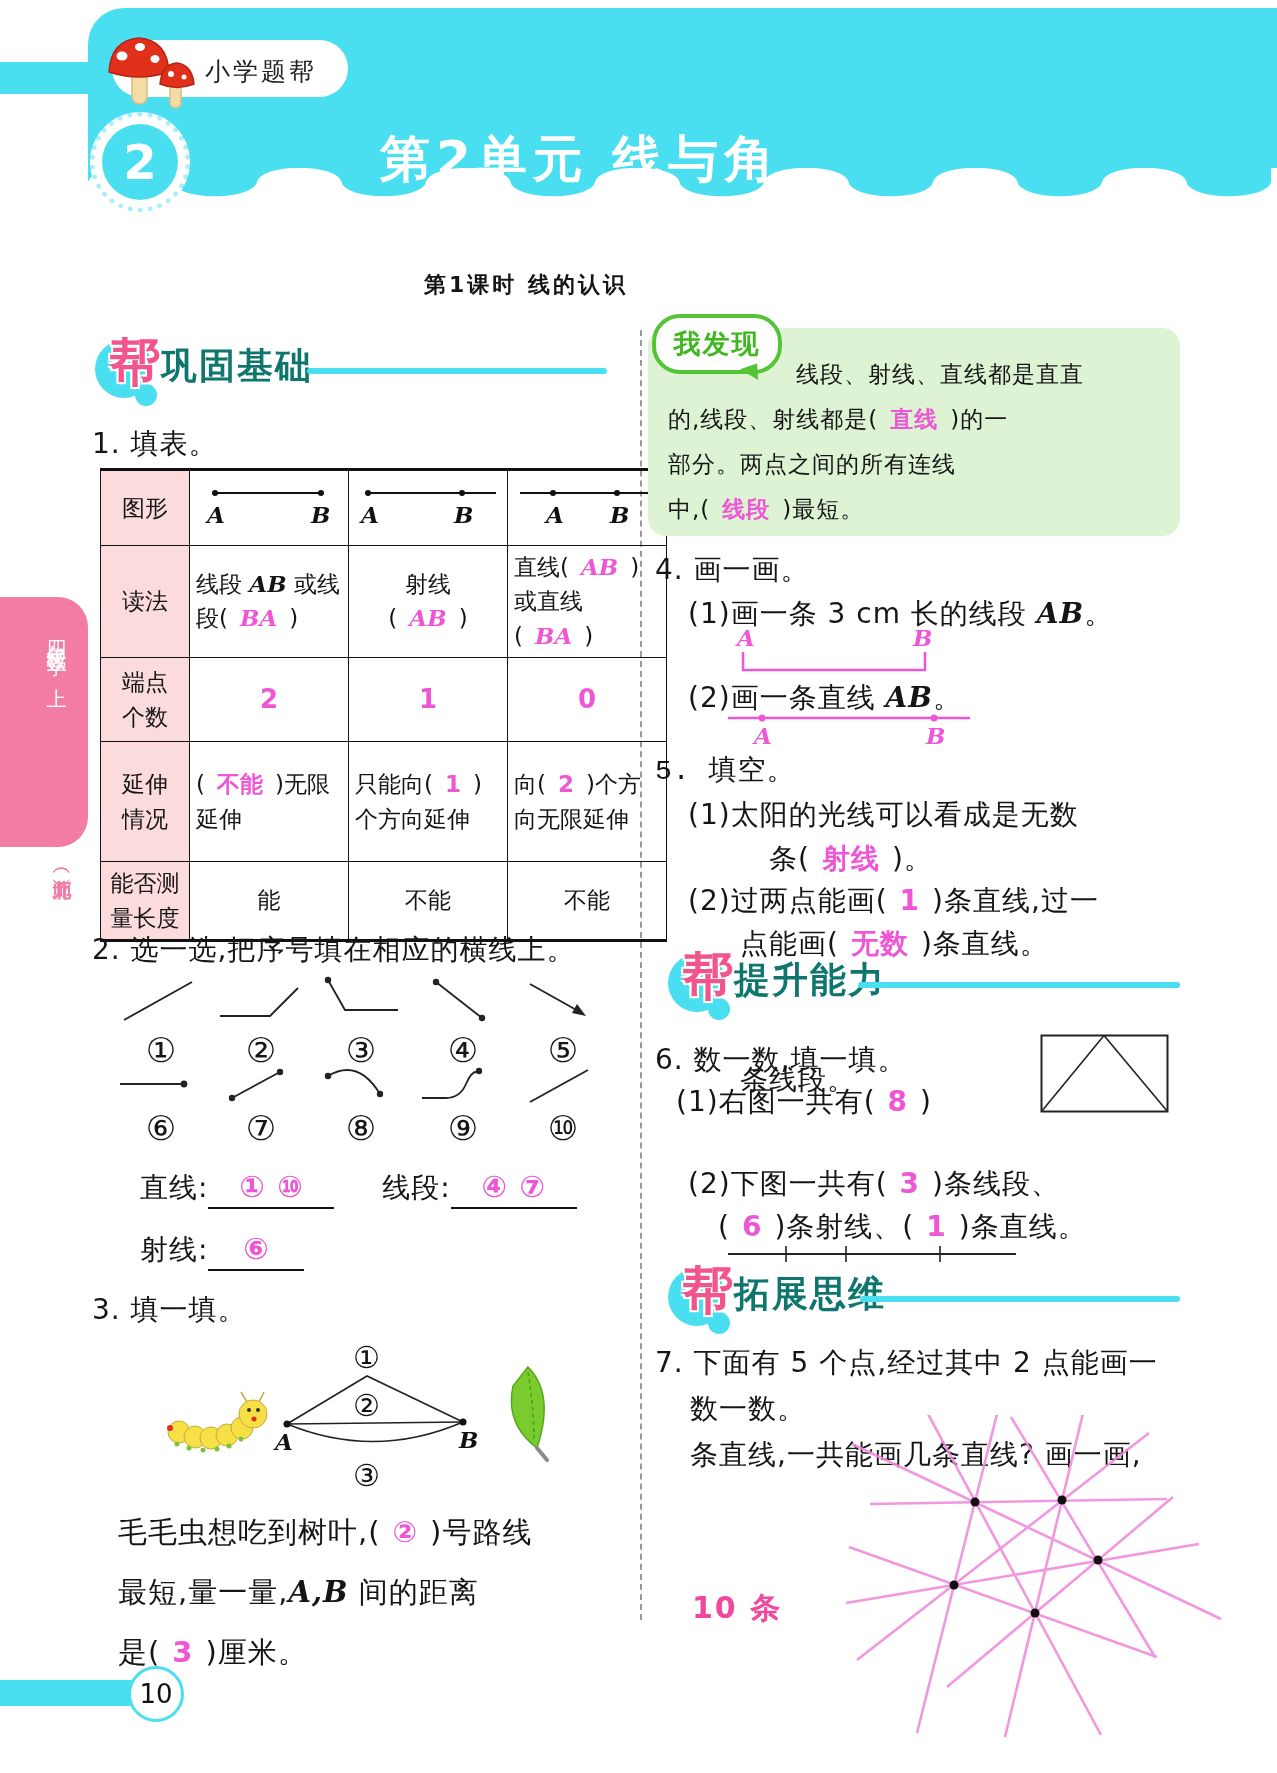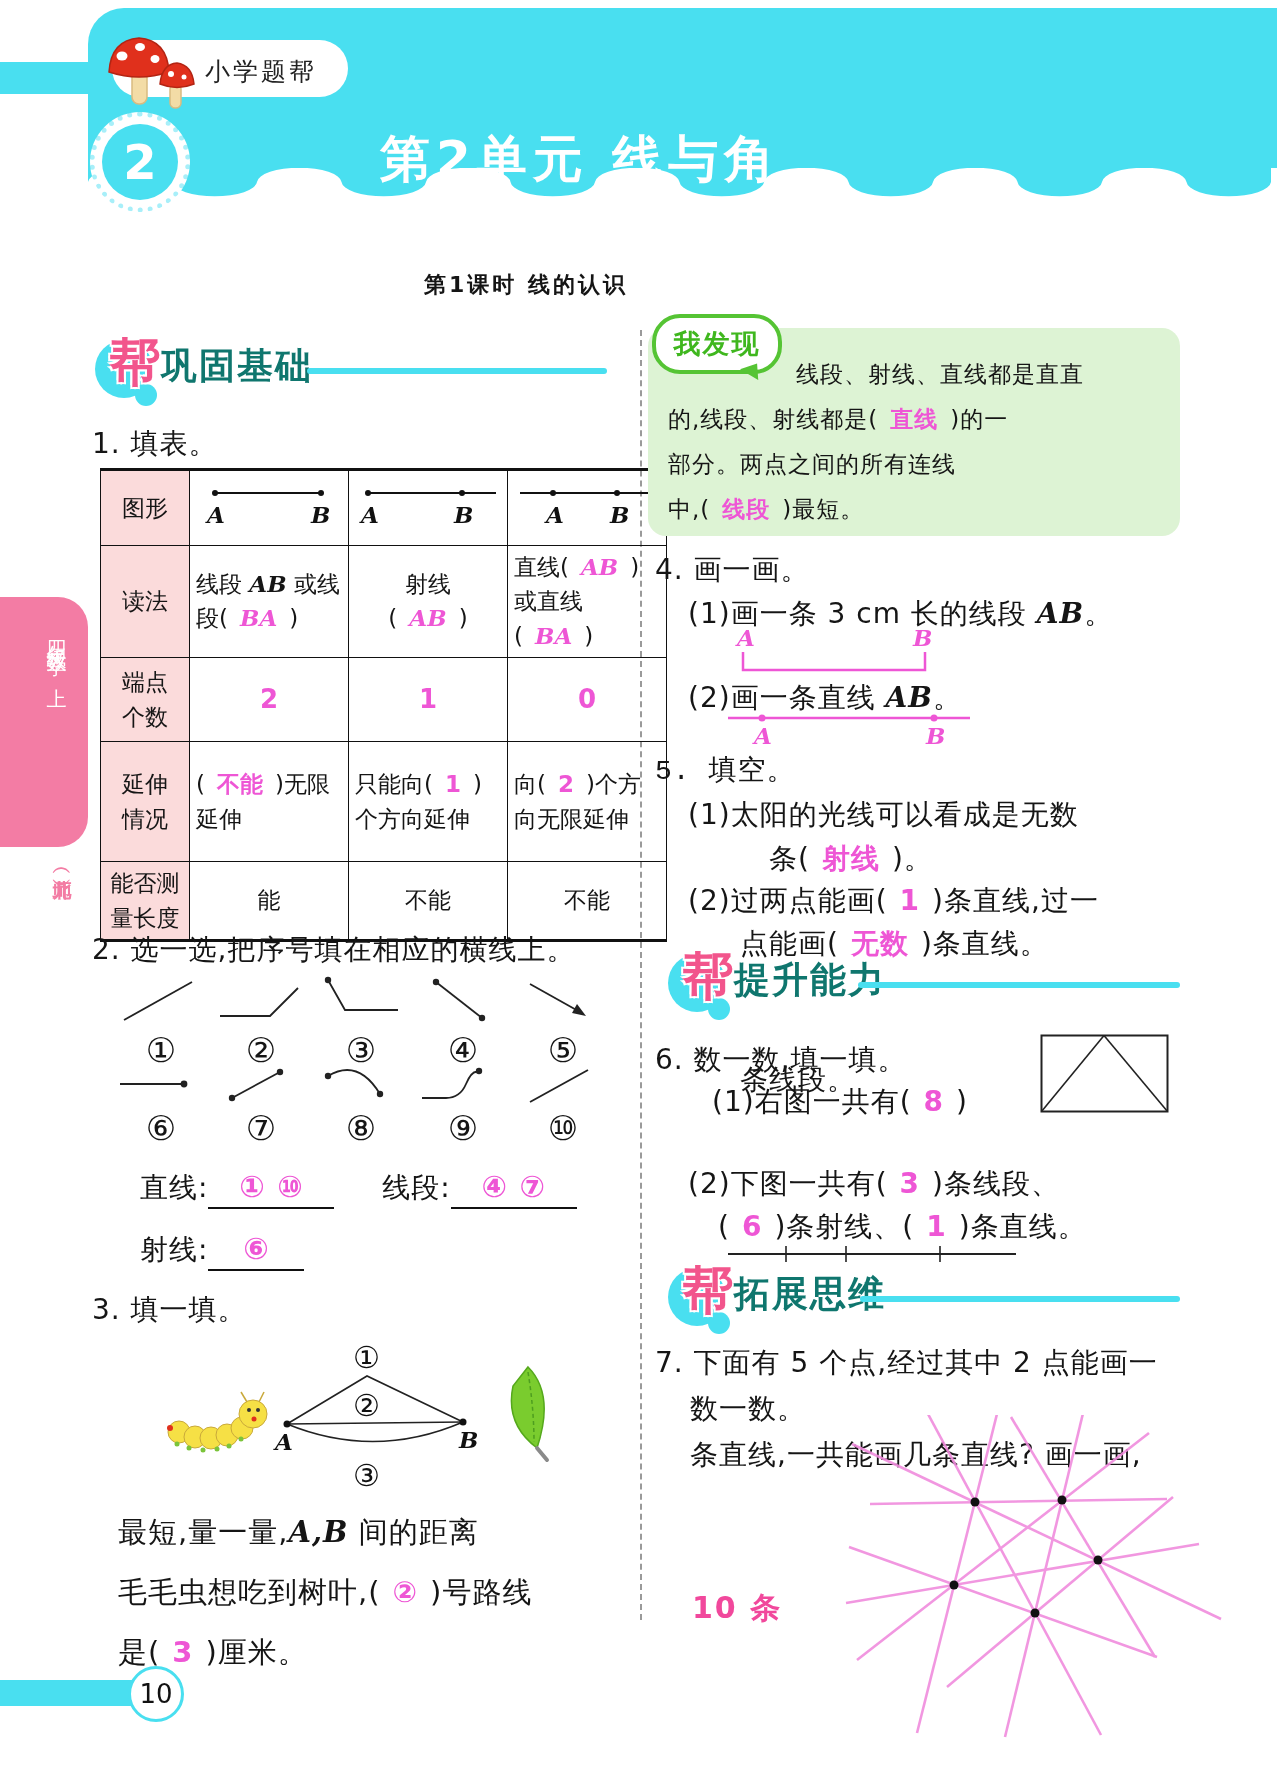--- a/index.html
+++ b/index.html
@@ -283,22 +283,22 @@
     <text x="238" y="80" font-size="30" fill="#111">②</text>
     <text x="238" y="150" font-size="30" fill="#111">③</text>
     <g transform="translate(378,28)">
       <path d="M35,3 Q62,30 44,84 Q12,60 20,22 Z" fill="#7ACC2E" stroke="#55A81C" stroke-width="1.5"></path>
       <path d="M35,8 Q41,45 41,78" fill="none" stroke="#4E9E1F" stroke-width="1.5" stroke-dasharray="4,3"></path>
       <line x1="44" y1="84" x2="54" y2="96" stroke="#8a8a8a" stroke-width="4" stroke-linecap="round"></line>
     </g>
   </svg>
 
   <div class="abs t" style="left:118px;top:1502px;width:478px;line-height:60px;font-size:29px;">
+    <div><span>毛毛虫想吃到树叶,(</span><span class="pinkpad">②</span><span>)号路线</span></div>
     <div><span>最短,量一量,</span><span class="ab">A,B</span><span> 间的距离</span></div>
-    <div><span>毛毛虫想吃到树叶,(</span><span class="pinkpad">②</span><span>)号路线</span></div>
     <div><span>是(</span><span class="pinkpad">3</span><span>)厘米。</span></div>
   </div>
 
   <div class="gbox" style="left:648px;top:328px;width:532px;height:208px;"></div>
   <div class="abs" style="left:668px;top:352px;width:496px;font-size:23px;line-height:45px;letter-spacing:1px;">
     <div style="padding-left:128px;">线段、射线、直线都是直直</div>
     <div><span>的,线段、射线都是(</span><span class="pinkpad">直线</span><span>)的一</span></div>
     <div>部分。两点之间的所有连线</div>
     <div><span>中,(</span><span class="pinkpad">线段</span><span>)最短。</span></div>
   </div>
@@ -330,21 +330,21 @@
   <div class="abs t sub" style="left:740px;top:924px;"><span>点能画(</span><span class="pinkpad">无数</span><span>)条直线。</span></div>
 
   <div class="badge" style="left:668px;top:952px;width:515px;">
     <span class="blob"></span>
     <span class="bang">帮</span>
     <span class="btitle">提升能力</span>
     <span class="rule" style="left:190px;width:322px;"></span>
   </div>
 
   <div class="abs t" style="left:655px;top:1040px;">6. 数一数,填一填。</div>
-  <div class="abs t sub" style="left:712px;top:1082px;"><span>(1)右图一共有(</span><span class="pinkpad">8</span><span>)</span></div>
+  <div class="abs t sub" style="left:676px;top:1082px;"><span>(1)右图一共有(</span><span class="pinkpad">8</span><span>)</span></div>
   <div class="abs t sub" style="left:740px;top:1060px;">条线段。</div>
   <svg class="abs" style="left:1040px;top:1034px;" width="130" height="80">
     <rect x="1.5" y="1.5" width="126" height="76" fill="none" stroke="#222" stroke-width="2"></rect>
     <line x1="64" y1="1.5" x2="1.5" y2="77.5" stroke="#222" stroke-width="1.6"></line>
     <line x1="64" y1="1.5" x2="127.5" y2="77.5" stroke="#222" stroke-width="1.6"></line>
   </svg>
   <div class="abs t sub" style="left:688px;top:1164px;"><span>(2)下图一共有(</span><span class="pinkpad">3</span><span>)条线段、</span></div>
   <div class="abs t sub" style="left:718px;top:1207px;"><span>(</span><span class="pinkpad">6</span><span>)条射线、(</span><span class="pinkpad">1</span><span>)条直线。</span></div>
   <svg class="abs" style="left:728px;top:1244px;" width="292" height="20">
     <line x1="0" y1="10" x2="288" y2="10" stroke="#222" stroke-width="1.8"></line>

